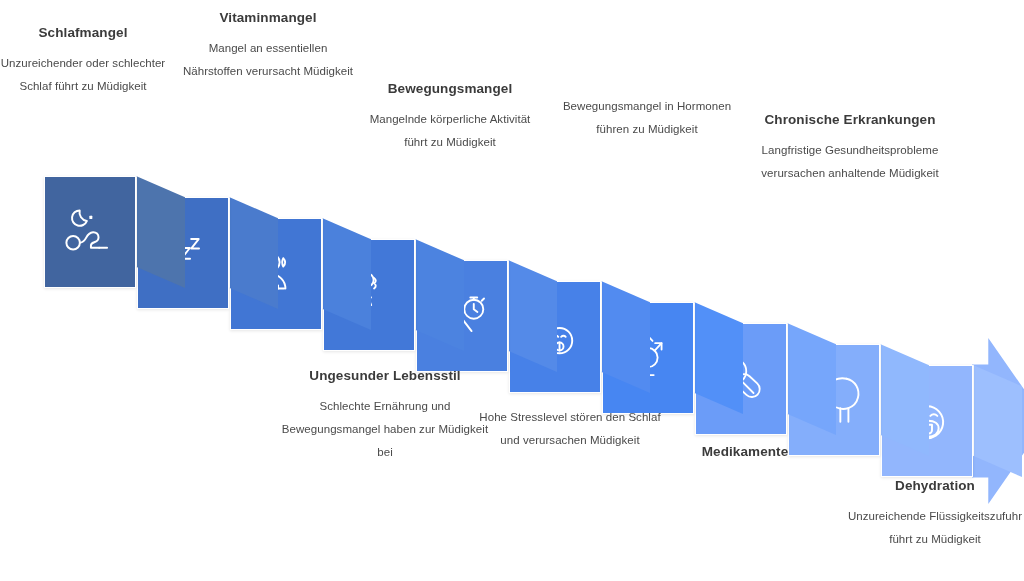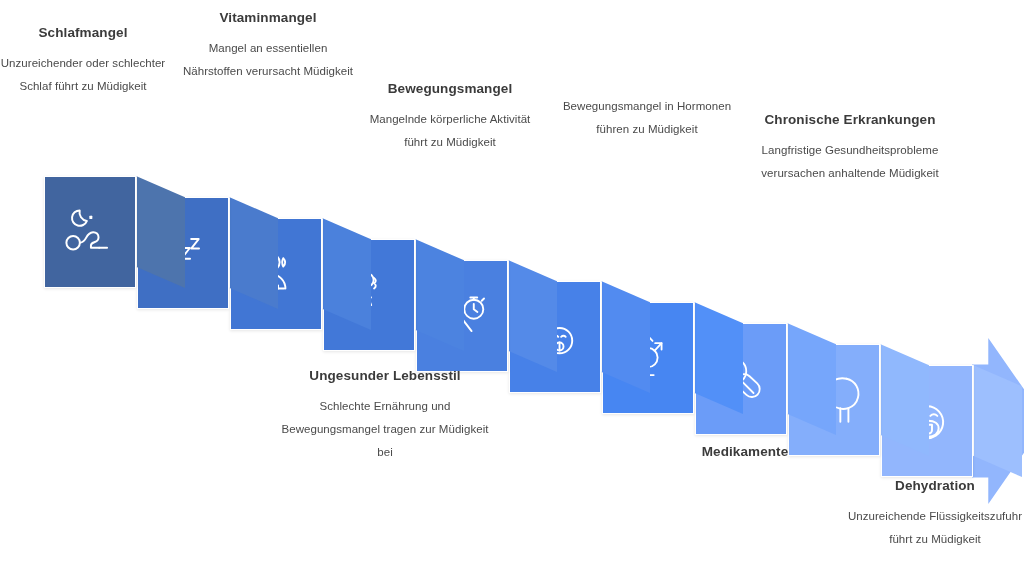--- a/index.html
+++ b/index.html
@@ -111,21 +111,21 @@
      <path d="M15.2 50h14.6"></path>
      <path d="M29.8 43.5v6.5"></path>
      <path d="M9.2 35.8h5.7v5.7H9.2z"></path>
      <path d="M11.9 41.5V50"></path>
      <path d="M31 34.7l3.4 8.4"></path>
    </svg>
       </div>
     </div>
     <div class="label" style="left: 280px; top: 366px; width: 210px; z-index: 60;">
       <div class="ttl">Ungesunder Lebensstil</div>
-      <div class="desc">Schlechte Ernährung und Bewegungsmangel tragen zur Müdigkeit bei</div>
+      <div class="desc">Schlechte Ernährung und Bewegungsmangel haben zur Müdigkeit bei</div>
     </div>
     <div class="step" style="left: 416px; top: 260px; width: 92px; height: 112px; z-index: 36;">
       <div class="fold" style="left: 92px; top: 0px; width: 49px; height: 112px; background: rgb(84, 138, 232); clip-path: polygon(0% 0%, 100% 19%, 100% 100%, 0% 81%);"></div>
       <div class="face" style="background: rgb(74, 128, 224);"></div>
       <div class="ico">
         <svg viewBox="0 0 64 64" width="58" height="58" fill="none" stroke="#fff" stroke-width="2.1" stroke-linecap="round" stroke-linejoin="round">
      <circle cx="18.5" cy="17" r="7.3"></circle>
      <path d="M10.6 30.4c4.2-3.2 9.4-3.9 13.3-1.5l6.6 4.1"></path>
      <path d="M23.6 32.8l-5.9 7.3 8.4 7.6"></path>
      <path d="M17.7 40.1l-8.6 1.4"></path>
@@ -150,20 +150,21 @@
      <path d="M31.5 10.5c-8.5 1.5-15 9-15 17.6 0 3.6 1.1 7 3 9.7"></path>
      <path d="M24 26.6c3.3-.8 5.5-3.4 5.8-6.9 2.3 2 3.4 4.6 3.3 7.4"></path>
      <circle cx="37" cy="36" r="14"></circle>
      <path d="M30.6 31.8c1.5-1.6 3.6-1.6 5 0M38.8 31.8c1.5-1.6 3.6-1.6 5 0"></path>
      <circle cx="37" cy="42.5" r="4.4"></circle>
      <path d="M37 38.1v8.8"></path>
    </svg>
       </div>
     </div>
     <div class="label" style="left: 470px; top: 406px; width: 200px; z-index: 60;">
+      <div class="desc">Hohe Stresslevel stören den Schlaf und verursachen Müdigkeit</div>
     </div>
     <div class="step" style="left: 602px; top: 302px; width: 92px; height: 112px; z-index: 34;">
       <div class="fold" style="left: 92px; top: 0px; width: 49px; height: 112px; background: rgb(82, 144, 248); clip-path: polygon(0% 0%, 100% 19%, 100% 100%, 0% 81%);"></div>
       <div class="face" style="background: rgb(71, 134, 242);"></div>
       <div class="ico">
         <svg viewBox="0 0 64 64" width="56" height="56" fill="none" stroke="#fff" stroke-width="2.1" stroke-linecap="round" stroke-linejoin="round">
      <circle cx="32" cy="31.5" r="11"></circle>
      <path d="M32 42.5v15"></path>
           <path d="M25.5 51.5h13"></path>
      <path d="M24.6 23.8L16.5 15"></path>

